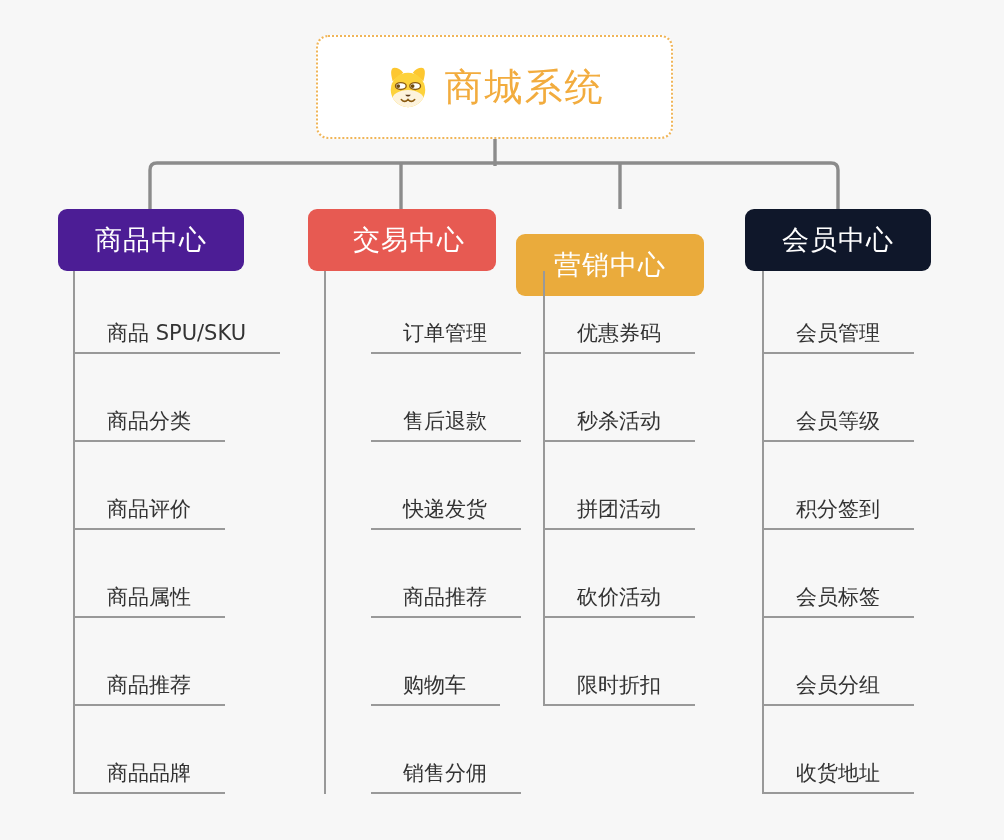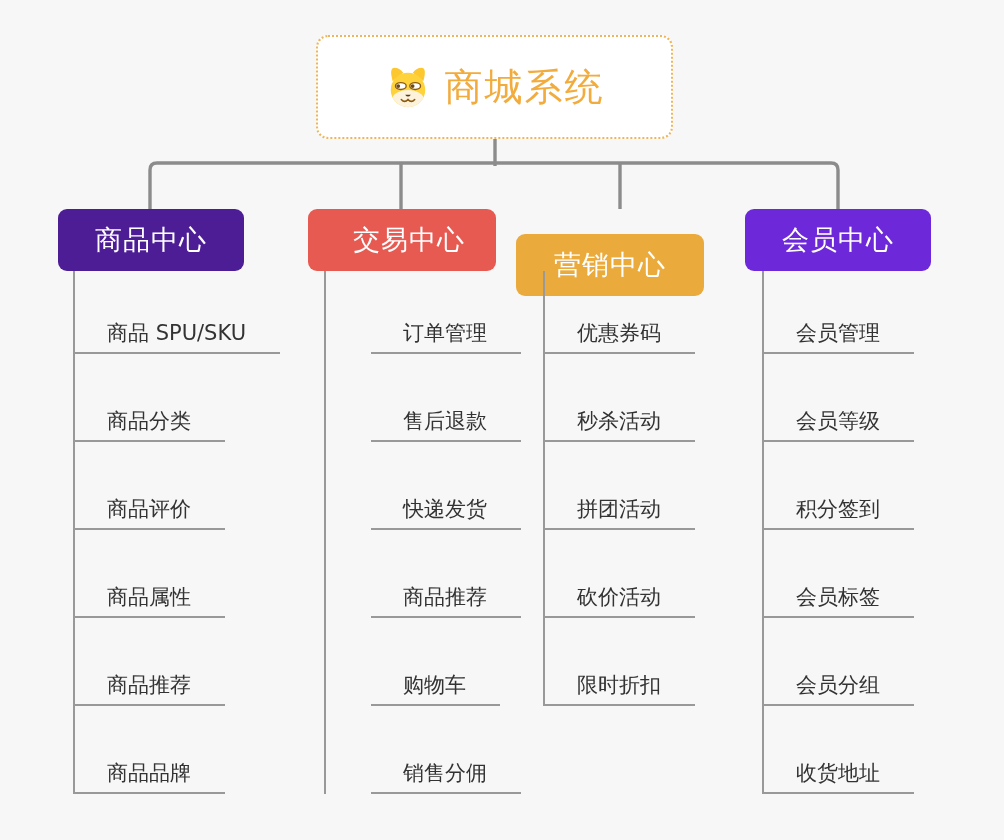--- a/index.html
+++ b/index.html
@@ -90,21 +90,21 @@
 
   <div class="branch-box b0" style="background: #4c1d95;">
     <span>商品中心</span>
   </div>
   <div class="branch-box b1" style="background: rgb(231, 90, 82); padding-left: 14px;">
     <span>交易中心</span>
   </div>
   <div class="branch-box b2" style="background: rgb(234, 171, 60);">
     <span>营销中心</span>
   </div>
-  <div class="branch-box b3" style="background: #6d28d9;">
+  <div class="branch-box b3" style="background: #0f172a;">
     <span>会员中心</span>
   </div>
 
   <div class="col-list c0">
     <div class="item">商品 SPU/SKU</div>
     <div class="item">商品分类</div>
     <div class="item">商品评价</div>
     <div class="item">商品属性</div>
     <div class="item">商品推荐</div>
     <div class="item">商品品牌</div>

